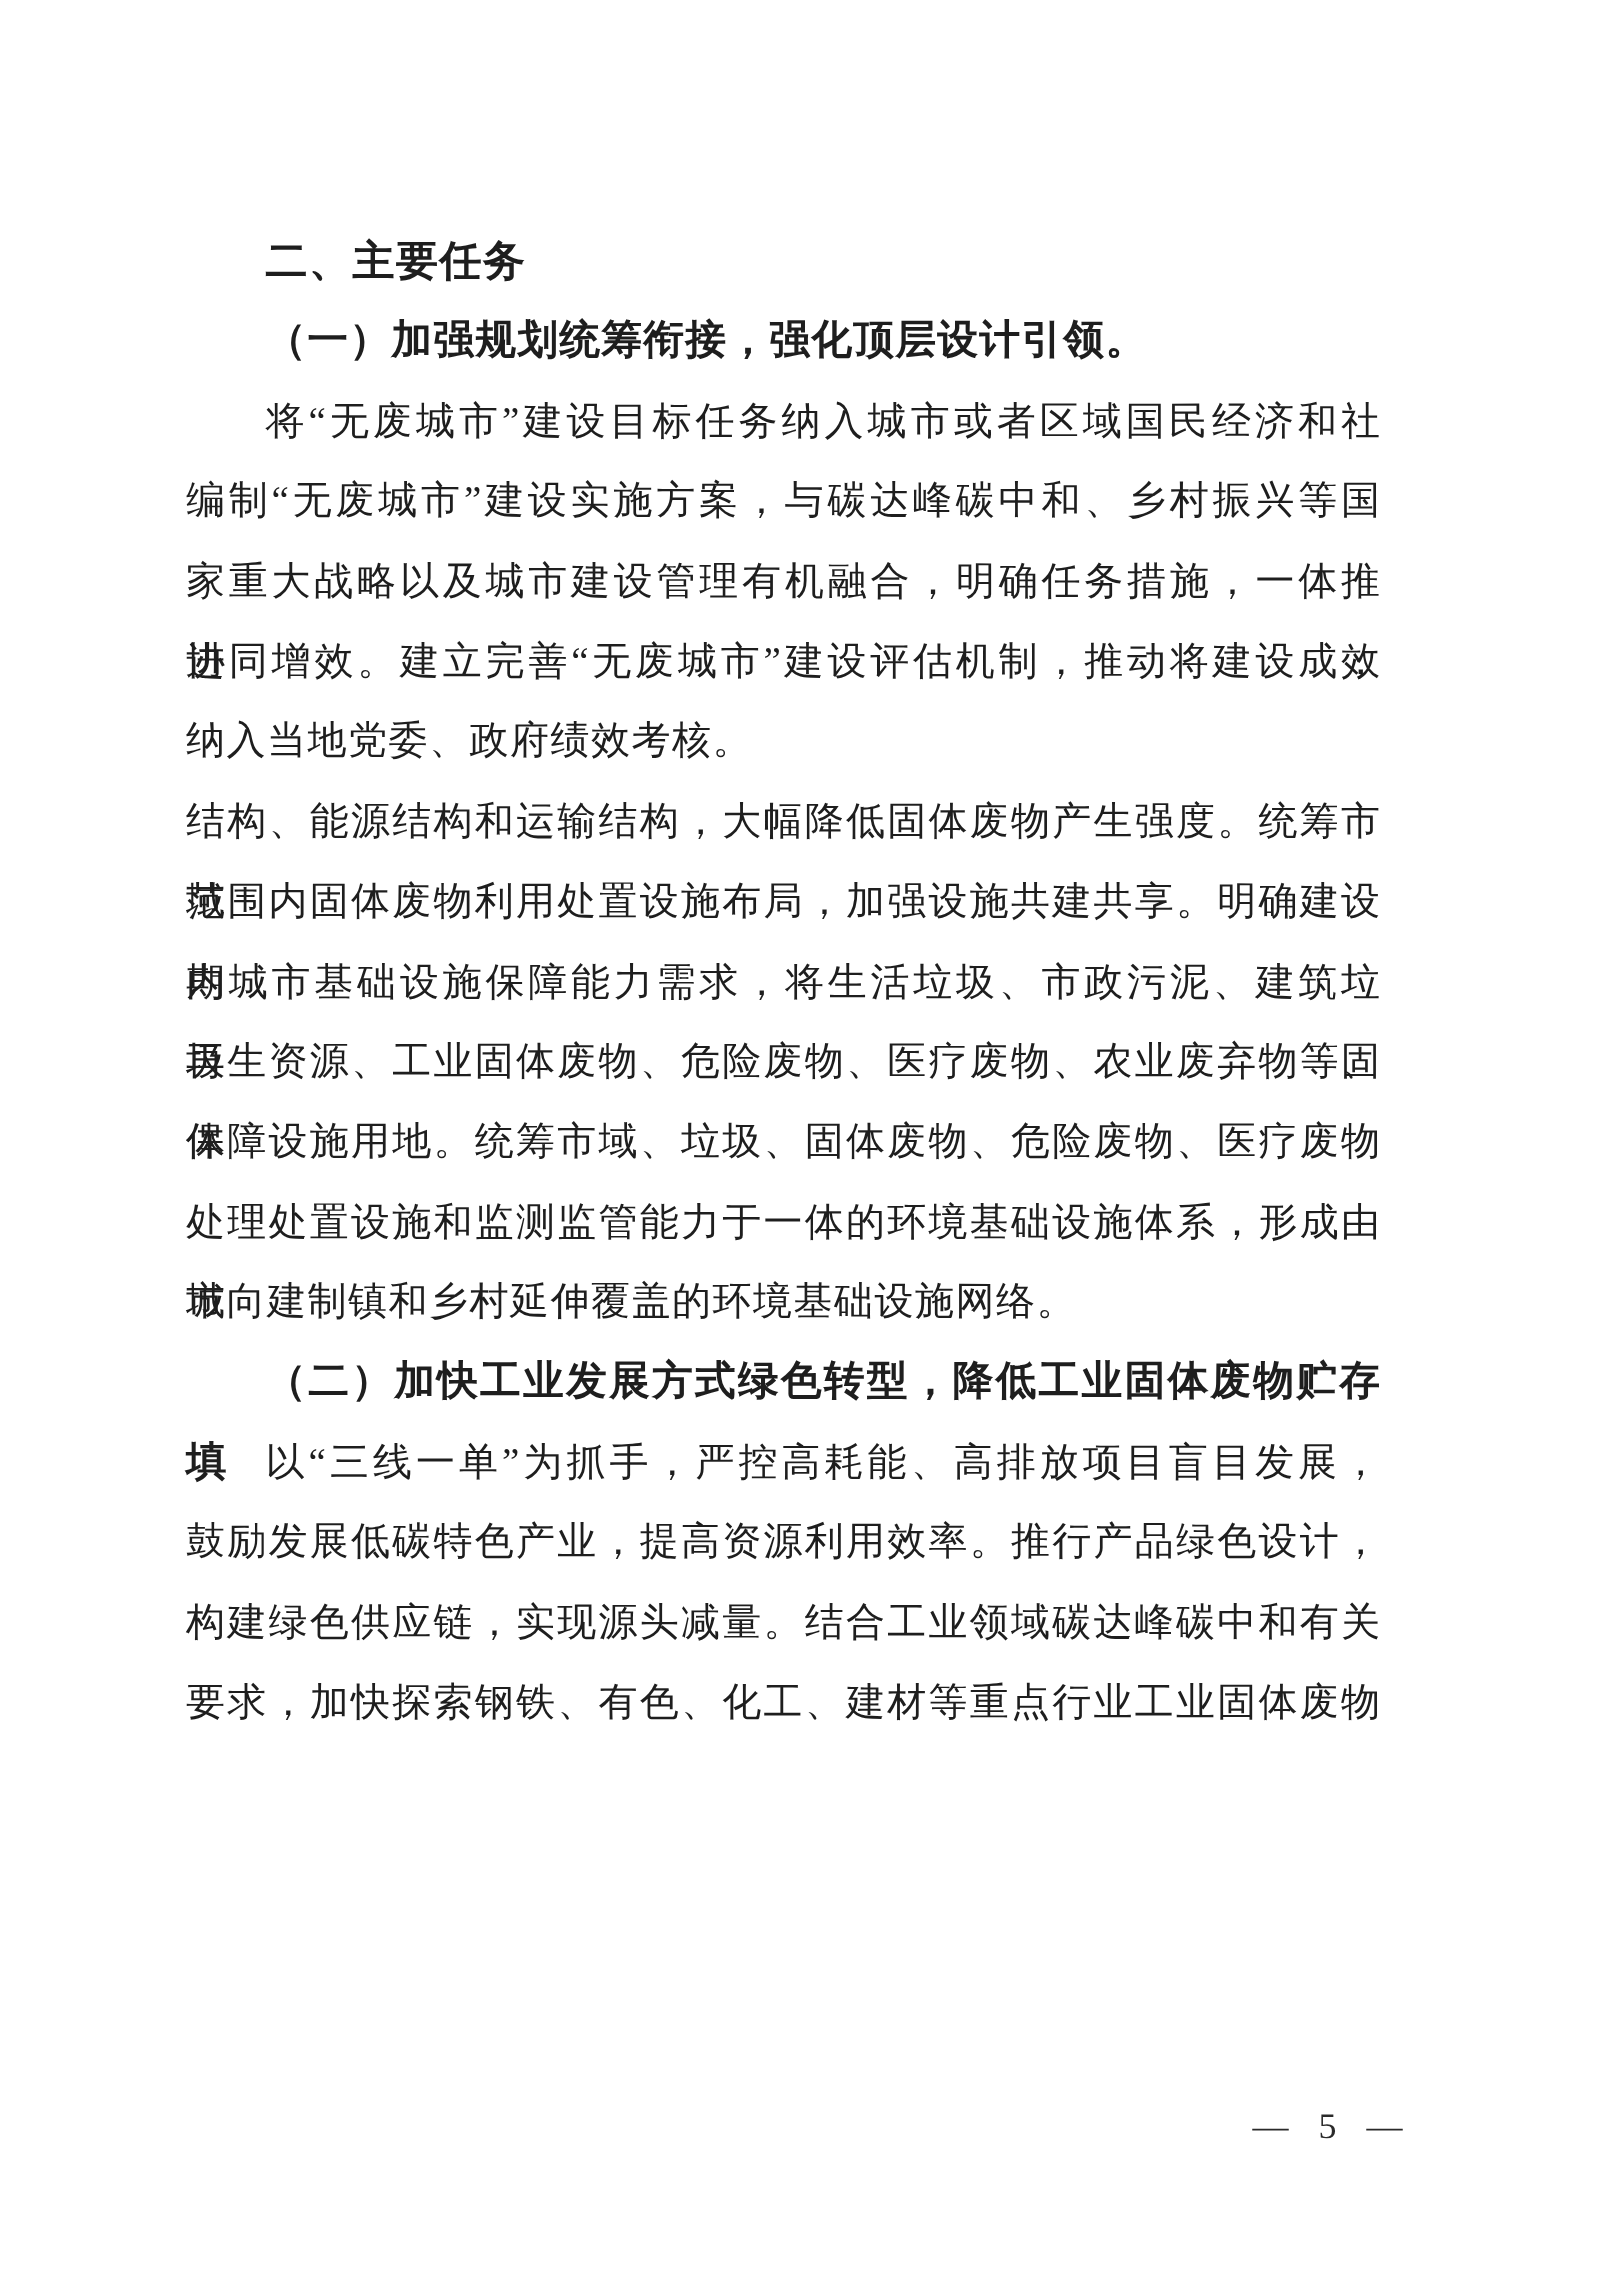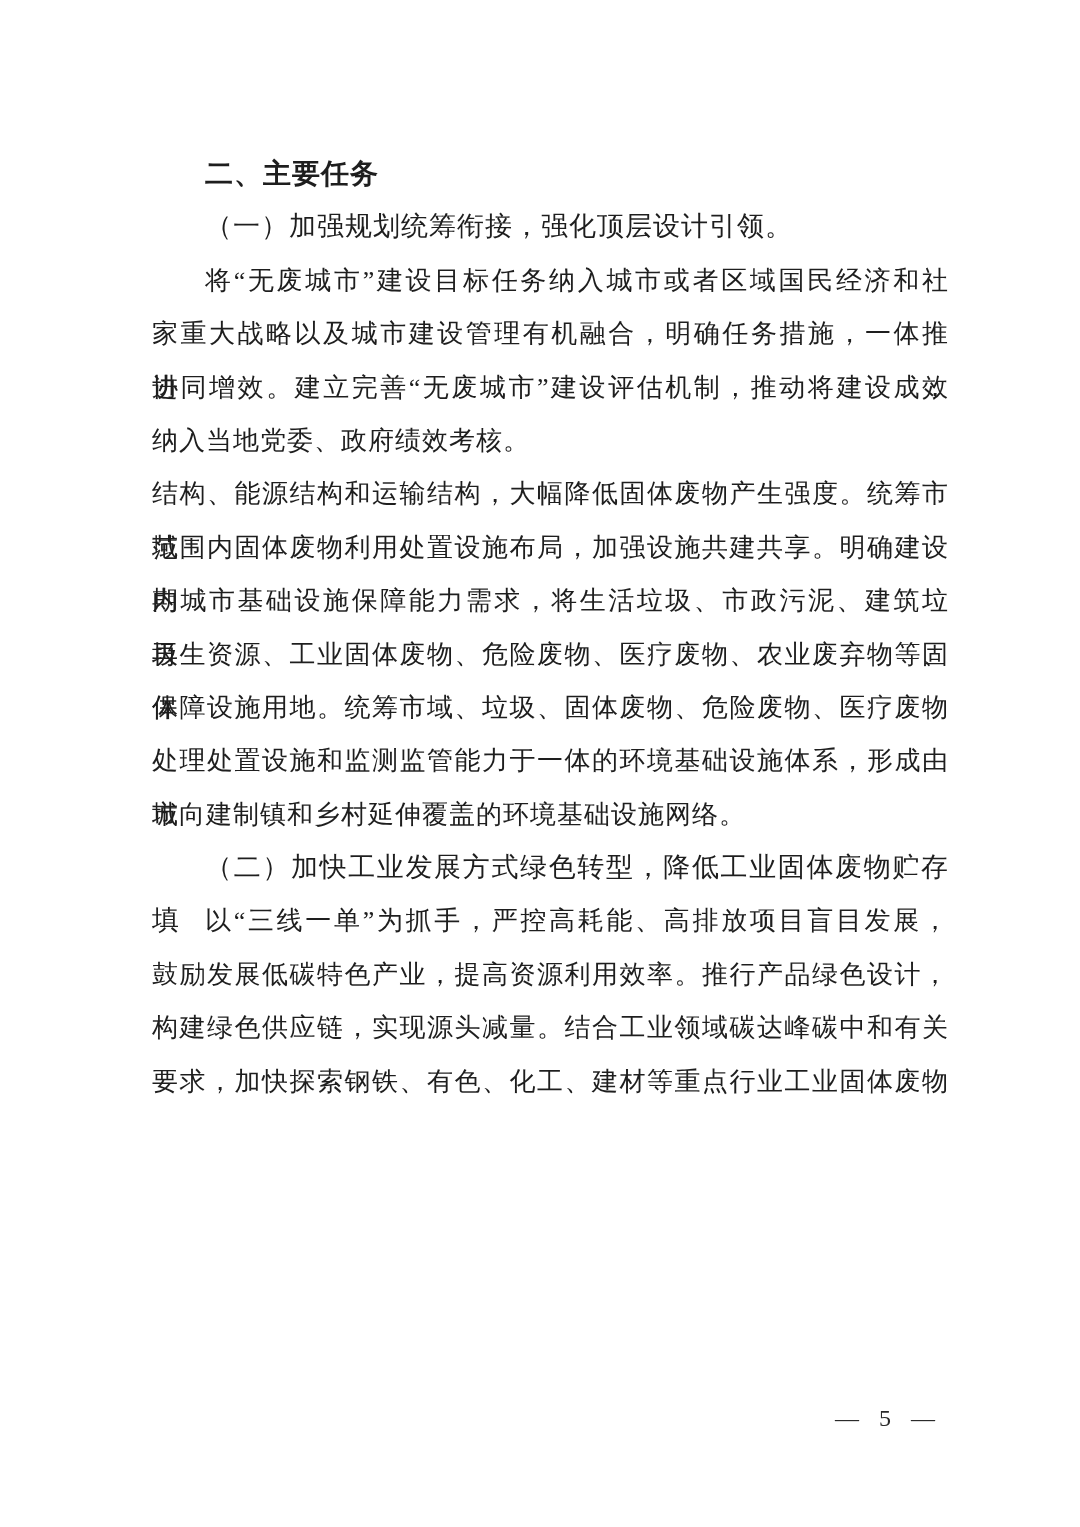--- a/index.html
+++ b/index.html
@@ -8,21 +8,21 @@
     position: relative;
     width: 1080px;
     height: 1527px;
     background: #ffffff;
     overflow: hidden;
     font-family: "Liberation Serif", "DejaVu Serif", serif;
     color: #1e1e1e;
   }
   .content {
     position: absolute;
-    left: 152px;
+    left: 124px;
     top: 147px;
     width: 797px;
   }
   .line {
     height: 53.4px;
     line-height: 53.4px;
     font-size: 26px;
     letter-spacing: 1px;
     text-align: justify;
     white-space: nowrap;
@@ -31,21 +31,21 @@
     white-space: normal;
     text-align: justify;
     text-align-last: justify;
   }
   .indent { text-indent: 53px; }
   .h1 {
     font-family: "Liberation Sans", "DejaVu Sans", sans-serif;
     font-weight: 700;
     font-size: 28px;
   }
-  .h2 { font-weight: 400; font-size: 27px; }
+  .h2 { font-weight: 700; font-size: 27px; }
   .footer {
     position: absolute;
     top: 1405px;
     right: 138px;
     font-size: 24px;
     letter-spacing: 7px;
     color: #2a2a2a;
     font-family: "Liberation Serif", "DejaVu Serif", serif;
   }
 </style>
@@ -53,20 +53,21 @@
 <body>
 
 <div class="page">
   <main class="content">
 
     <div class="line h1 indent">二、主要任务</div>
 
     <div class="line h2 indent">（一）加强规划统筹衔接，强化顶层设计引领。</div>
 
     <div class="line fill indent">将“无废城市”建设目标任务纳入城市或者区域国民经济和社</div>
+    <div class="line fill">编制“无废城市”建设实施方案，与碳达峰碳中和、乡村振兴等国</div>
     <div class="line fill">家重大战略以及城市建设管理有机融合，明确任务措施，一体推进，</div>
     <div class="line fill">协同增效。建立完善“无废城市”建设评估机制，推动将建设成效</div>
     <div class="line">纳入当地党委、政府绩效考核。</div>
 
     <div class="line fill">结构、能源结构和运输结构，大幅降低固体废物产生强度。统筹市域</div>
     <div class="line fill">范围内固体废物利用处置设施布局，加强设施共建共享。明确建设期</div>
     <div class="line fill">内城市基础设施保障能力需求，将生活垃圾、市政污泥、建筑垃圾、</div>
     <div class="line fill">再生资源、工业固体废物、危险废物、医疗废物、农业废弃物等固体</div>
     <div class="line fill">保障设施用地。统筹市域、垃圾、固体废物、危险废物、医疗废物</div>
     <div class="line fill">处理处置设施和监测监管能力于一体的环境基础设施体系，形成由城</div>

